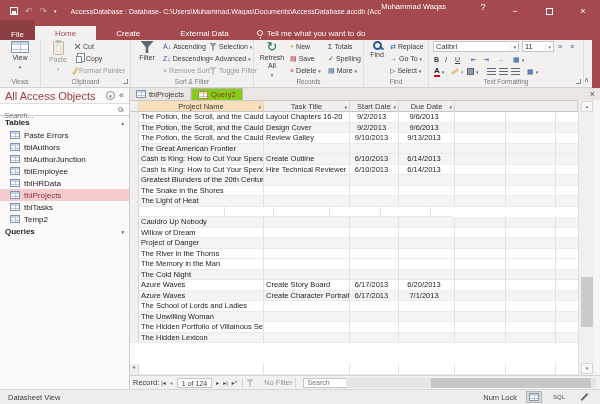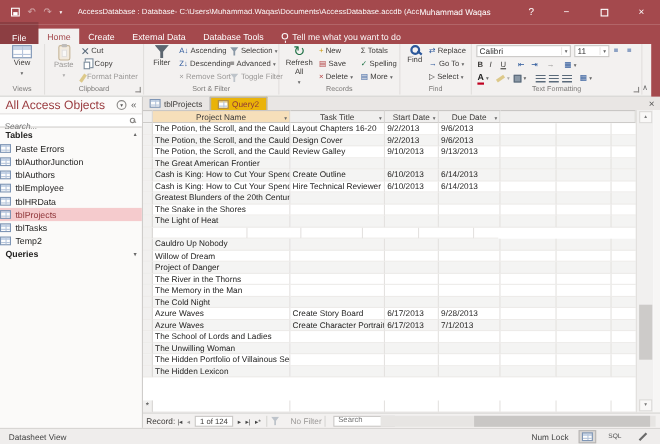--- a/index.html
+++ b/index.html
@@ -8,30 +8,30 @@
   .app{position:relative;width:600px;height:404px;background:#fff;overflow:hidden}
 
   
   .tb{position:absolute;left:0;top:0;width:600px;height:22px;background:var(--red);color:#fff;display:flex;align-items:center;padding:0 6px}
   .qat{display:flex;align-items:center;gap:7px;margin-left:4px}
   .flop{display:inline-block;width:8px;height:8px;border:1px solid #fff;position:relative}
   .flop::after{content:"";position:absolute;left:1px;bottom:0;width:4px;height:3px;background:#fff}
   .qg{font-size:9px;line-height:9px}
   .dim{opacity:.5}
   .tb-title{font-size:7px;margin-left:14px;white-space:nowrap;overflow:hidden;opacity:.96}
-  .tb-right{margin-left:auto;display:flex;align-items:center;gap:12px}
+  .tb-right{margin-left:auto;display:flex;align-items:flex-start;gap:12px}
   .tb-user{font-size:7.5px;margin-right:16px;white-space:nowrap}
   .tb-help{font-size:9px;width:18px;text-align:center}
   .wbtn{width:22px;height:18px;display:flex;align-items:center;justify-content:center;font-size:9px}
   .maxbox{display:inline-block;width:7px;height:7px;border:1px solid #fff}
 
   
   .tabrow{position:absolute;left:0;top:22px;width:600px;height:18px;background:var(--red);display:flex;align-items:flex-end;color:#fff;font-size:8px;white-space:nowrap}
   .ftab{padding:10px 11px;background:rgba(0,0,0,.14);height:16px}
-  .rtab{padding:3px 8px;height:14px}
+  .rtab{padding:3px 20px;height:14px}
   .rtab.active{background:#F3F1F0;color:var(--red)}
   .tellme{display:flex;align-items:center;gap:4px;padding:3px 8px;height:14px;opacity:.95}
   .lamp{display:inline-block;width:6px;height:6px;border:1px solid #fff;border-radius:50%;position:relative}
   .lamp::after{content:"";position:absolute;left:2px;top:6px;width:1px;height:2px;background:#fff}
 
   
   .ribbon{position:absolute;left:0;top:40px;width:592px;height:48px;background:#F3F1F0;border-bottom:1px solid #D2D0CE}
   .redstrip{position:absolute;left:592px;top:40px;width:8px;height:48px;background:var(--red)}
   .grp{position:absolute;top:0;height:46px;border-right:1px solid #E1DFDD}
   .g-views{left:0;width:41px}.g-clip{left:41px;width:90px}.g-sort{left:131px;width:123px}
@@ -76,47 +76,47 @@
   .nav{position:absolute;left:0;top:88px;width:130px;height:301px;background:#FBFAF9;border-right:1px solid #CFCDCB;overflow:hidden}
   .nav-title{display:flex;align-items:center;height:15px;padding:0 5px;font-size:11px;color:#9A3B3F;white-space:nowrap}
   .nav-title .ic{margin-left:auto;display:flex;align-items:center;gap:4px;color:#555}
   .cdd{display:inline-flex;align-items:center;justify-content:center;width:9px;height:9px;border:1px solid #8A8886;border-radius:50%;font-size:5px;color:#555}
   .chevl{font-size:9px;line-height:9px;color:#555}
   .nav-search{position:relative;height:13px;border-top:1px solid #E1DFDD;border-bottom:1px solid #CFCDCB;background:#fff}
   .nav-search input{width:100%;height:100%;border:none;outline:none;font-size:7.5px;padding:0 14px 0 4px;font-family:inherit;color:#555;background:transparent;font-style:italic}
   .nav-search .lens-s{position:absolute;right:6px;top:3px}
   .nav-sec{display:flex;align-items:center;height:13px;padding:0 5px;font-weight:bold;font-size:8px;color:#252423}
   .nav-sec .ch{margin-left:auto;font-size:5px;color:#666}
-  .nitem{display:flex;align-items:center;gap:4px;height:12px;font-size:8px;color:#252423;white-space:nowrap}
+  .nitem{display:flex;align-items:center;gap:4px;height:12px;padding-left:10px;font-size:8px;color:#252423;white-space:nowrap}
   .nitem.sel{background:var(--sel);color:#8E3438}
   .tico{display:inline-block;width:10px;height:8px;border:1px solid #7E95B5;background:linear-gradient(to bottom,#C7D5E8 0 2px,#FDFDFD 2px);position:relative;flex:none}
   .tico::before{content:"";position:absolute;left:4px;top:0;bottom:0;width:1px;background:#B6C5DB}
   .tico::after{content:"";position:absolute;left:0;right:0;top:4px;height:1px;background:#B6C5DB}
   .qico{border-color:#B08C4A;background:linear-gradient(to bottom,#EBDDBC 0 2px,#FDFDFD 2px)}
 
   
   .dtabs{position:absolute;left:130px;top:88px;width:470px;height:12px;background:#E9E6E4;display:flex;align-items:flex-end}
   .dtab{display:flex;align-items:center;gap:3px;height:12px;padding:0 6px;font-size:7.5px;color:#3E3C3A;border-right:1px solid #CDCBC9;white-space:nowrap}
-  .dtab.active{background:#eab308;color:#8E3538;border:1px solid #B8B6B4;border-bottom:none}
+  .dtab.active{background:#84cc16;color:#8E3538;border:1px solid #B8B6B4;border-bottom:none}
   .objclose{position:absolute;right:5px;top:1px;font-size:9px;color:#555;line-height:10px}
 
   
   .ghead{position:absolute;left:130px;top:100px;height:12px;display:flex}
   .hc{position:relative;height:12px;background:#F0EFEE;border-top:1px solid #C9C7C5;border-bottom:1px solid #C9C7C5;border-right:1px solid #D8D6D4;font-size:7.5px;color:#3E3C3A;display:flex;align-items:center;justify-content:center;white-space:nowrap}
   .hc .dd{position:absolute;right:2px;top:3px}
   .hc.selcol{background:var(--hdr-sel)}
   .w-sel{width:9px}.w-c0{width:125px}.w-c1{width:86px}.w-c2{width:49px}.w-c3{width:56px}.w-fill{width:123px}
   .gbody{position:absolute;left:130px;top:112px;width:448px}
   .trow{display:flex;height:10.5px;background:#fff}
   .trow.alt{background:#F4F4F3}
   .cell{height:10.5px;border-right:1px solid #E4E2E0;border-bottom:1px solid #EDEBE9;font-size:7.5px;line-height:9.5px;color:#1F1E1D;overflow:hidden;white-space:nowrap;padding:0 2px}
   .cs{width:9px;background:#F1F0EF;border-right-color:#D8D6D4;text-align:center;line-height:9px;color:#444}
   .c0{width:125px}.c1{width:86px}.c2{width:49px}.c3{width:56px}
   .f1{width:51px}.f2{width:50px}.f3{width:22px;border-right:none}
-  .num{text-align:left;padding-right:7px}
+  .num{text-align:center;padding-right:7px}
   .newrow{position:absolute;left:130px;top:364px;width:448px;display:flex;height:10.5px;background:#fff}
 
   
   .vs{position:absolute;left:578px;top:100px;width:16px;height:275px;background:#F1F0EF;border-left:1px solid #E1DFDD}
   .vsb{position:absolute;left:2px;width:12px;height:11px;background:#F9F8F7;border:1px solid #DBD9D7;font-size:5px;color:#777;text-align:center;line-height:9px}
   .vsb.up{top:1px}.vsb.down{bottom:1px}
   .vsth{position:absolute;left:2px;top:177px;width:12px;height:50px;background:#CDCBC9}
   .rgap{position:absolute;left:594px;top:100px;width:6px;height:275px;background:#F7F6F5}
 
   
@@ -159,21 +159,20 @@
         </span>
       <span class="wbtn">×</span>
     </div>
   </div>
 
   <div class="tabrow">
     <span class="ftab">File</span>
     <span class="rtab active">Home</span>
     <span class="rtab">Create</span>
     <span class="rtab">External Data</span>
-    <span class="rtab">Database Tools</span>
     <span class="tellme">
       <span class="lamp"></span>
       <span>Tell me what you want to do</span>
     </span>
   </div>
 
   <div class="ribbon">
 
     <div class="grp g-views">
       <div class="big" style="left:5px;width:30px">
@@ -385,25 +384,25 @@
       <span>Tables</span>
       <span class="ch">▴</span>
     </div>
     <div>
         <div class="nitem">
           <span class="tico"></span>
           <span>Paste Errors</span>
         </div>
         <div class="nitem">
           <span class="tico"></span>
+          <span>tblAuthors</span>
+        </div>
+        <div class="nitem">
+          <span class="tico"></span>
           <span>tblAuthorJunction</span>
-        </div>
-        <div class="nitem">
-          <span class="tico"></span>
-          <span>tblAuthors</span>
         </div>
         <div class="nitem">
           <span class="tico"></span>
           <span>tblEmployee</span>
         </div>
         <div class="nitem">
           <span class="tico"></span>
           <span>tblHRData</span>
         </div>
         <div class="nitem sel">
@@ -616,21 +615,21 @@
         <div class="cell c3 num"></div>
         <div class="cell f1"></div>
         <div class="cell f2"></div>
         <div class="cell f3"></div>
       </div>
       <div class="trow">
         <div class="cell cs"></div>
         <div class="cell c0">Azure Waves</div>
         <div class="cell c1">Create Story Board</div>
         <div class="cell c2 num">6/17/2013</div>
-        <div class="cell c3 num">9/28/2013</div>
+        <div class="cell c3 num">6/20/2013</div>
         <div class="cell f1"></div>
         <div class="cell f2"></div>
         <div class="cell f3"></div>
       </div>
       <div class="trow alt">
         <div class="cell cs"></div>
         <div class="cell c0">Azure Waves</div>
         <div class="cell c1">Create Character Portraits</div>
         <div class="cell c2 num">6/17/2013</div>
         <div class="cell c3 num">7/1/2013</div>

